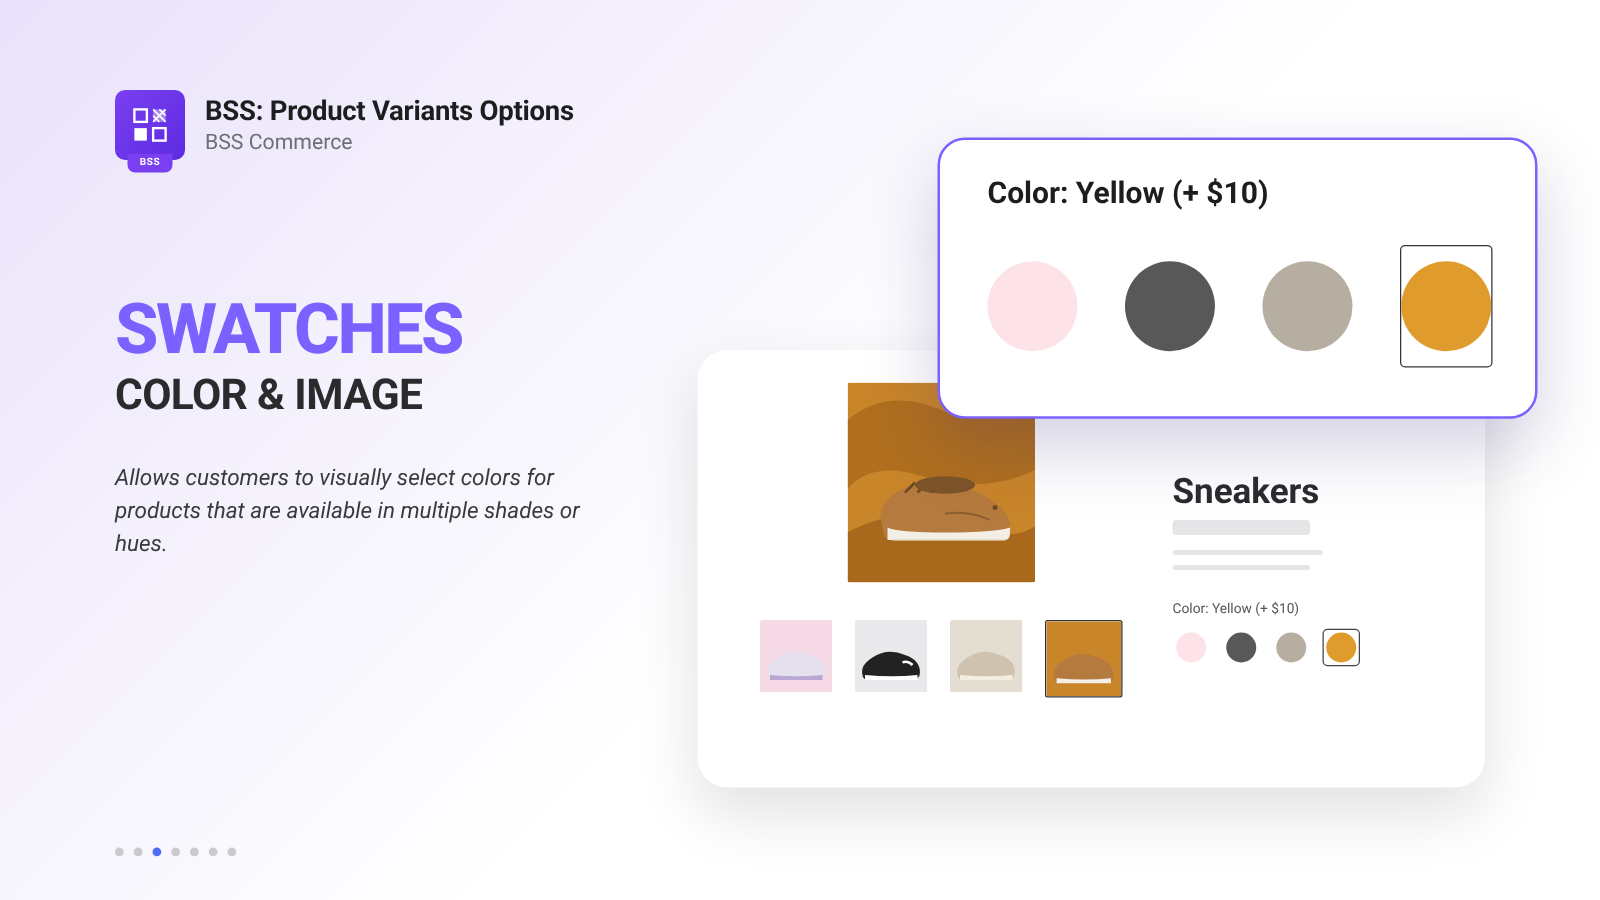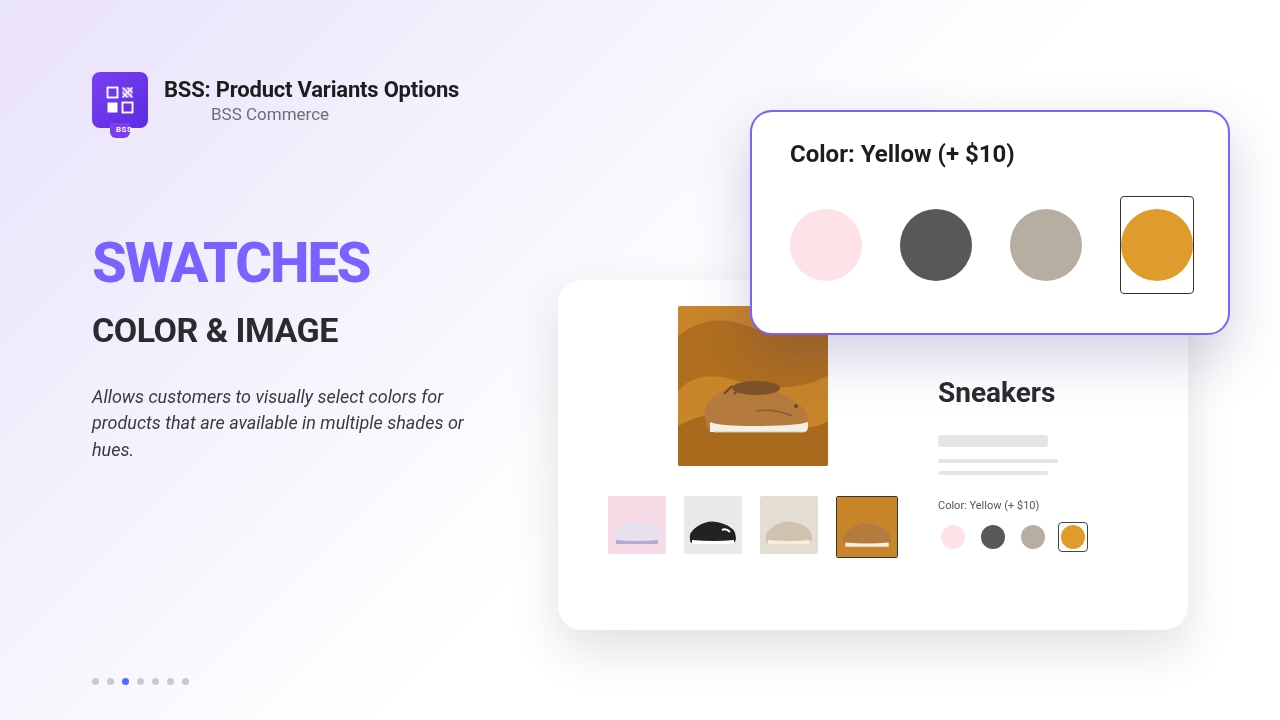--- a/index.html
+++ b/index.html
@@ -33,62 +33,61 @@
     bottom: -10px;
     left: 50%;
     transform: translateX(-50%);
     background: #7b3ff2;
     color: #fff;
     font-size: 8px;
     font-weight: 700;
     padding: 2px 6px 4px;
     border-radius: 0 0 6px 6px;
     letter-spacing: 0.5px;
-    width: 20px;
+    width: 36px;
     text-align: center;
   }
   .logo-tab::before, .logo-tab::after {
     content: "";
     position: absolute;
     top: 0;
     width: 6px; height: 6px;
   }
   .header-text .title {
     font-size: 22px;
     font-weight: 700;
     color: #1d1d1f;
     letter-spacing: -0.2px;
     text-align: center;
   }
   .header-text .subtitle {
     font-size: 17px;
     color: #6e6e73;
     margin-top: 2px;
-    margin-left: 47px;
   }
 
   
   .left-copy {
     position: absolute;
     top: 238px;
     left: 92px;
     width: 440px;
   }
   .headline {
     font-size: 56px;
     font-weight: 800;
     color: #7b61ff;
     letter-spacing: -2px;
     line-height: 0.9;
   }
   .subheadline {
     font-size: 34px;
     font-weight: 700;
     color: #2b2b2e;
-    margin-top: 22px;
+    margin-top: 8px;
     letter-spacing: -0.5px;
   }
   .body-copy {
     font-size: 18px;
     font-style: italic;
     color: #3a3a3c;
     line-height: 1.45;
     margin-top: 34px;
     max-width: 400px;
   }
@@ -147,21 +146,21 @@
   .thumb.selected {
     border: 1px solid #333;
     width: 62px; height: 62px;
   }
 
   .details { flex: 1; padding-top: 70px; }
   .product-title {
     font-size: 28px;
     font-weight: 700;
     color: #2b2b2e;
-    margin-bottom: 26px;
+    margin-bottom: 7px;
   }
   .skeleton-lines { margin-bottom: 24px; }
   .skeleton-lines .sk {
     background: #e5e5e8;
     border-radius: 3px;
     height: 10px;
     margin-bottom: 8px;
   }
   .skeleton-lines .sk:first-child { height: 12px; width: 110px; margin-bottom: 12px; }
   .skeleton-lines .sk:nth-child(2) { width: 120px; height: 4px; }

